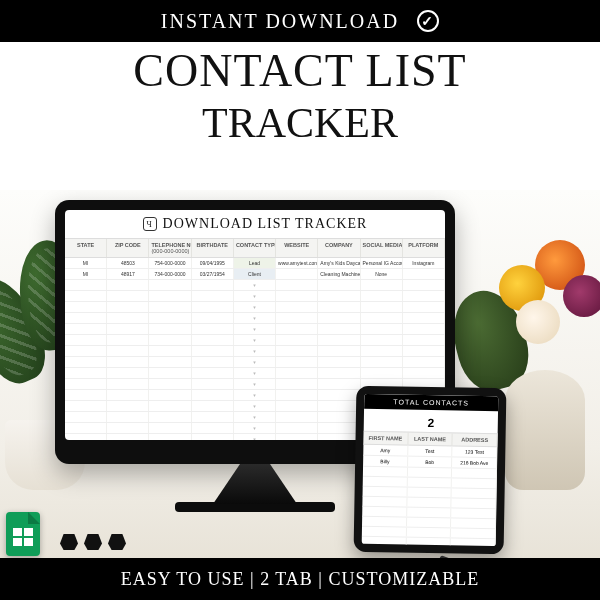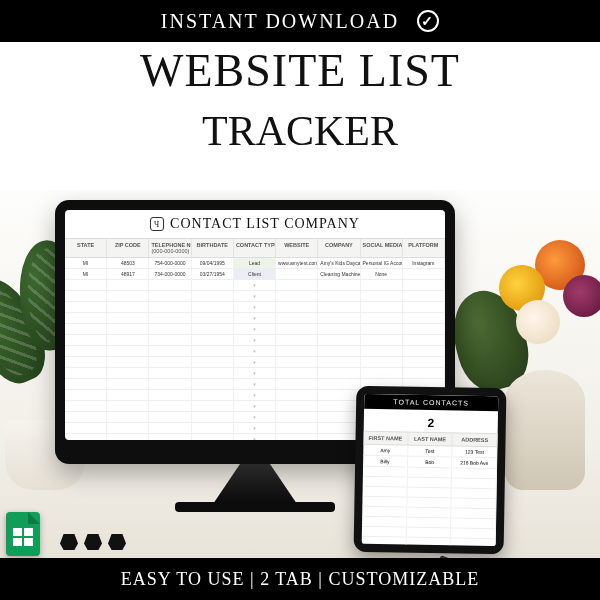--- a/index.html
+++ b/index.html
@@ -3,21 +3,21 @@
 <meta charset="utf-8">
 <style>
   * { margin: 0; padding: 0; box-sizing: border-box; }
   body { width: 600px; height: 600px; overflow: hidden; font-family: Arial, Helvetica, sans-serif; background: #fff; position: relative; }
 
   .top-banner { background: #000; color: #fff; height: 42px; display: flex; align-items: center; justify-content: center; gap: 18px; font-family: Georgia, 'Times New Roman', serif; font-size: 20px; letter-spacing: 2px; }
   .top-banner .check { width: 22px; height: 22px; border: 2px solid #fff; border-radius: 50%; display: flex; align-items: center; justify-content: center; font-size: 14px; font-weight: bold; }
 
   .title-block { text-align: center; padding: 6px 0 2px 0; }
   .title-main { font-family: Georgia, 'Times New Roman', serif; font-size: 46px; letter-spacing: 1px; color: #111; font-weight: 400; line-height: 1; }
-  .title-sub { font-family: Georgia, 'Times New Roman', serif; font-size: 42px; color: #111; line-height: 1; margin-top: 16px; }
+  .title-sub { font-family: Georgia, 'Times New Roman', serif; font-size: 42px; color: #111; line-height: 1; margin-top: 8px; }
   .title-platform { font-family: Georgia, 'Times New Roman', serif; font-size: 28px; color: #111; margin-top: 2px; }
   .title-platform .thin { font-weight: 300; }
 
   .scene { position: absolute; top: 190px; left: 0; right: 0; bottom: 42px; background: linear-gradient(180deg, #fdfdfb 0%, #f2efe8 70%, #e8e3d8 100%); overflow: hidden; }
 
   
   .plant-left { position: absolute; left: -10px; top: 40px; width: 120px; height: 260px; }
   .plant-left .leaf { position: absolute; width: 60px; height: 110px; background: radial-gradient(ellipse at 30% 30%, #3e6b2f, #1f3a18); border-radius: 60% 60% 50% 50%; transform-origin: bottom center; }
   .plant-left .l1 { left: 10px; top: 40px; transform: rotate(-25deg); }
   .plant-left .l2 { left: 35px; top: 10px; transform: rotate(-5deg); }
@@ -77,21 +77,21 @@
 </style>
 </head>
 <body>
 
 <div class="top-banner">
   <span>INSTANT DOWNLOAD</span>
   <span class="check">✓</span>
 </div>
 
 <div class="title-block">
-  <div class="title-main">WEBSITE LIST</div>
+  <div class="title-main">CONTACT LIST</div>
   <div class="title-sub">TRACKER</div>
 </div>
 
 <div class="scene">
 
   <div class="plant-left">
     <div class="leaf stripes l1"></div>
     <div class="leaf stripes l2"></div>
     <div class="leaf stripes l3"></div>
     <div class="pot-left"></div>
@@ -104,21 +104,21 @@
     <div class="bloom b3"></div>
     <div class="bloom b4"></div>
     <div class="vase"></div>
   </div>
 
   <div class="monitor">
     <div class="monitor-bezel">
       <div class="monitor-screen">
         <div class="sheet-title">
           <span class="sheet-logo">Ч</span>
-          <span>CONTACT LIST COMPANY</span>
+          <span>DOWNLOAD LIST TRACKER</span>
         </div>
         <div class="sheet-headers">
           <div>STATE</div>
           <div>ZIP CODE</div>
           <div><span>TELEPHONE NUMBER</span><br><span style="font-weight:normal">(000-000-0000)</span></div>
           <div>BIRTHDATE</div>
           <div>CONTACT TYPE</div>
           <div>WEBSITE</div>
           <div>COMPANY</div>
           <div>SOCIAL MEDIA</div>

